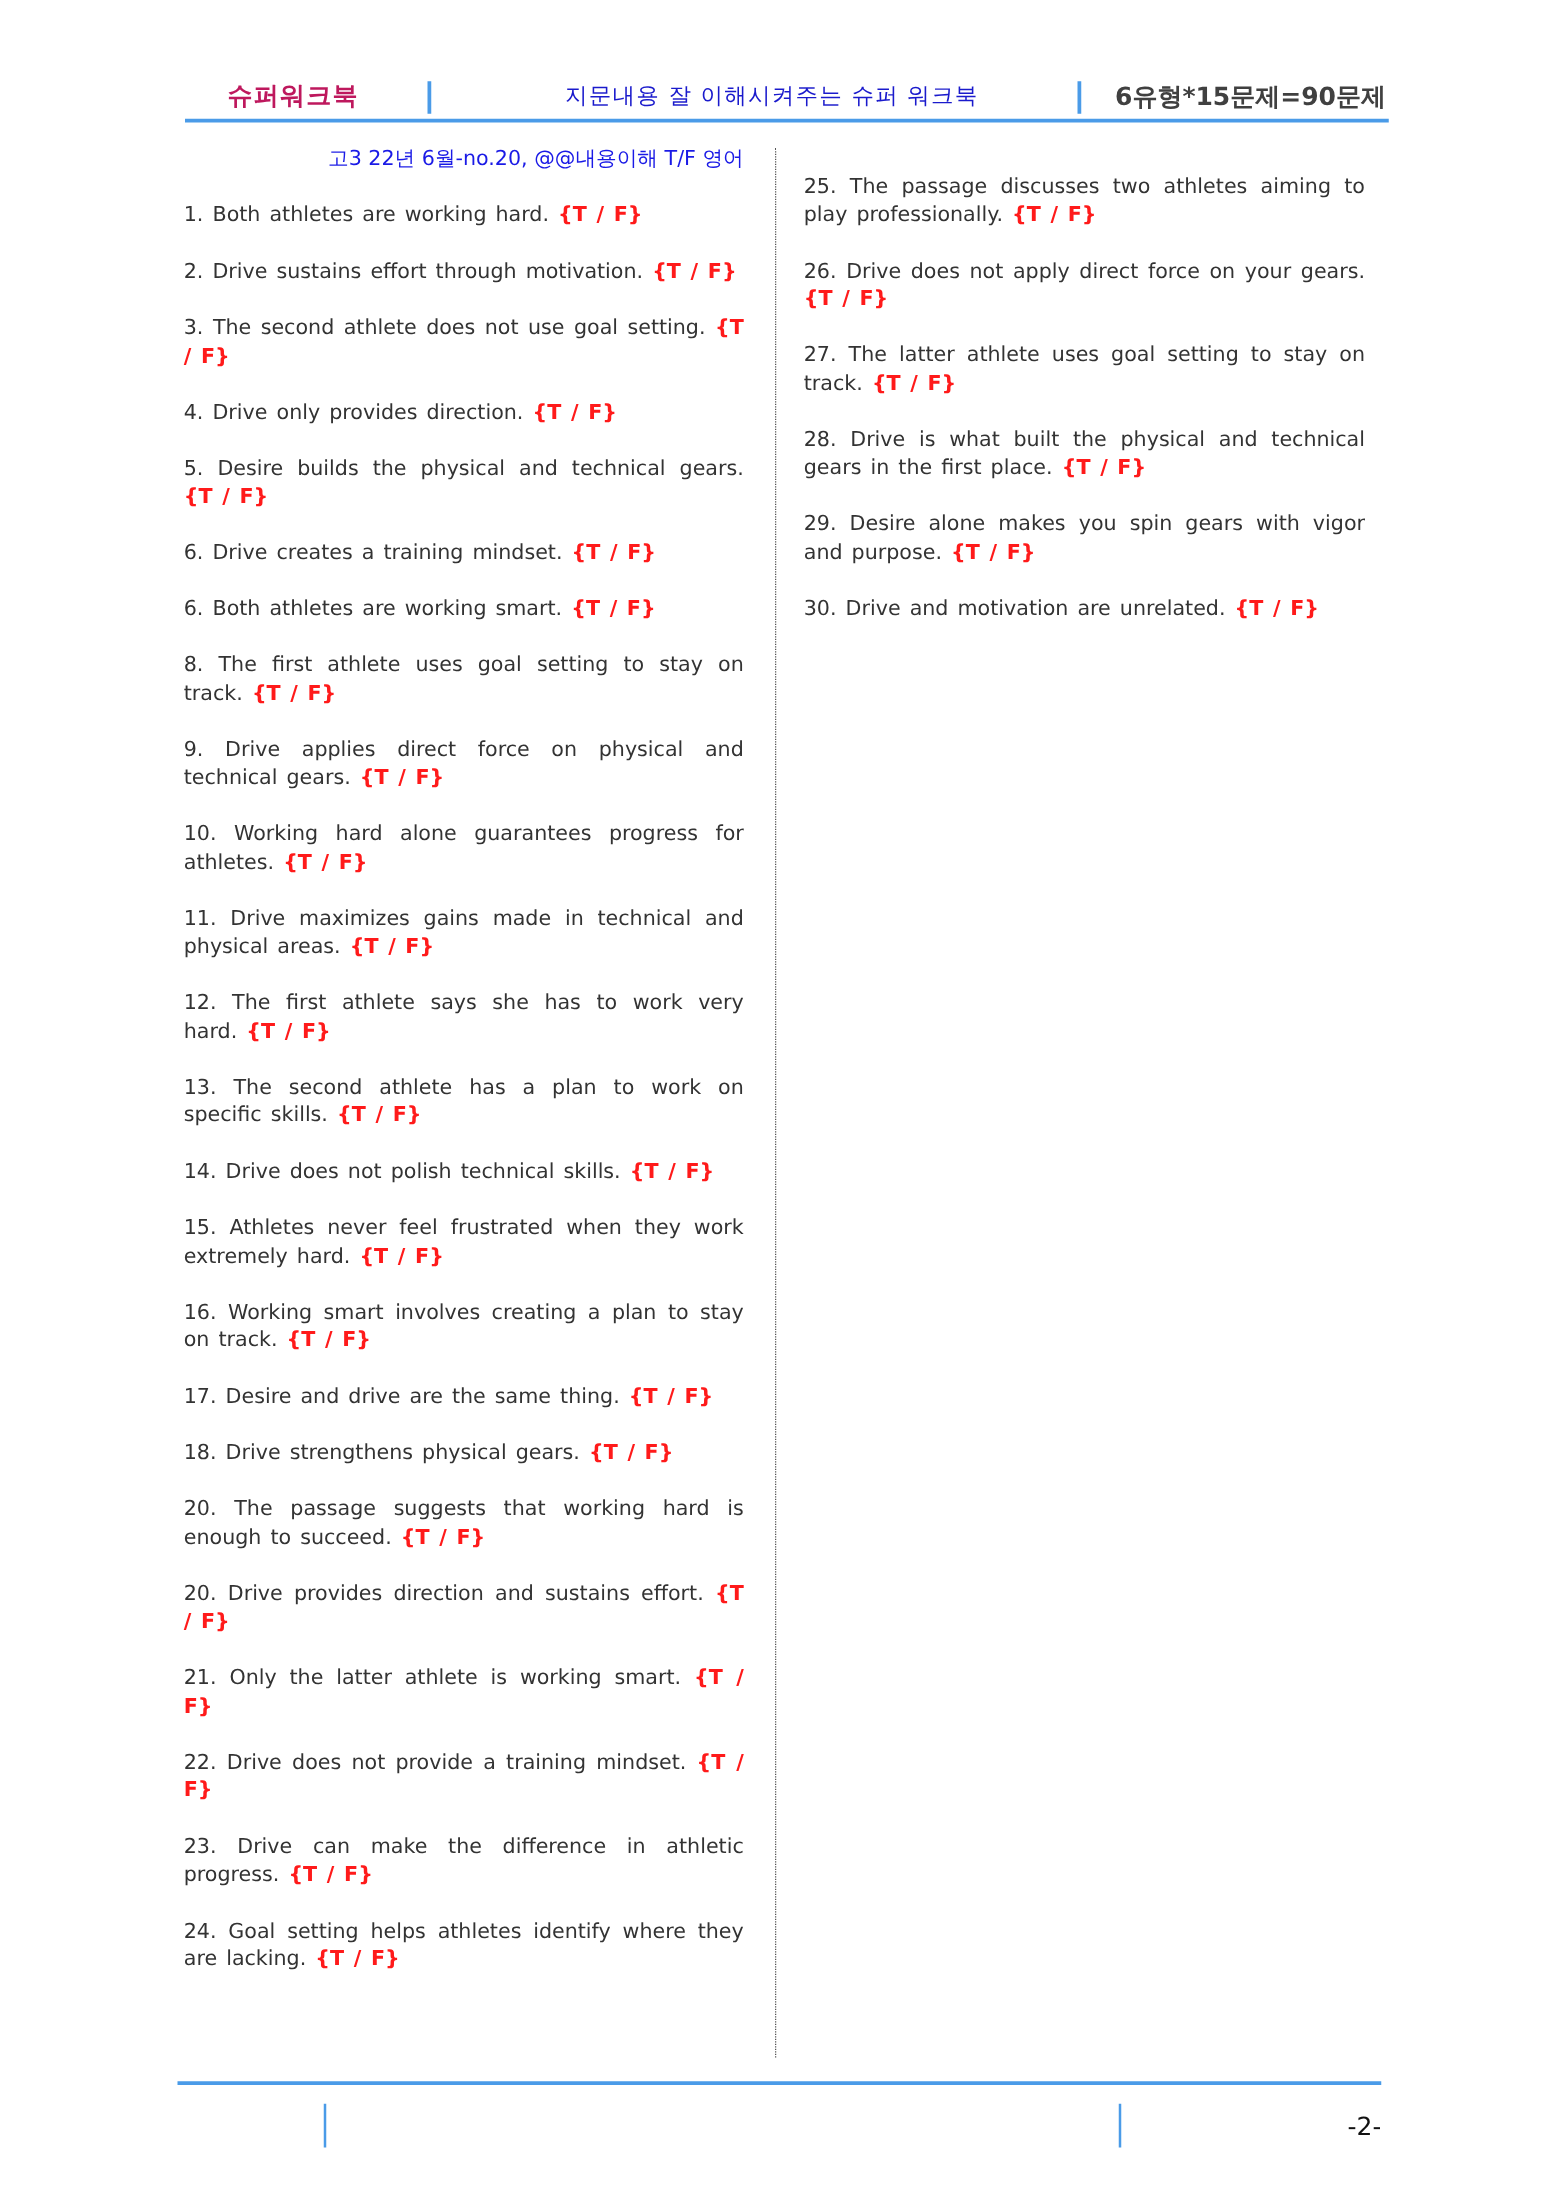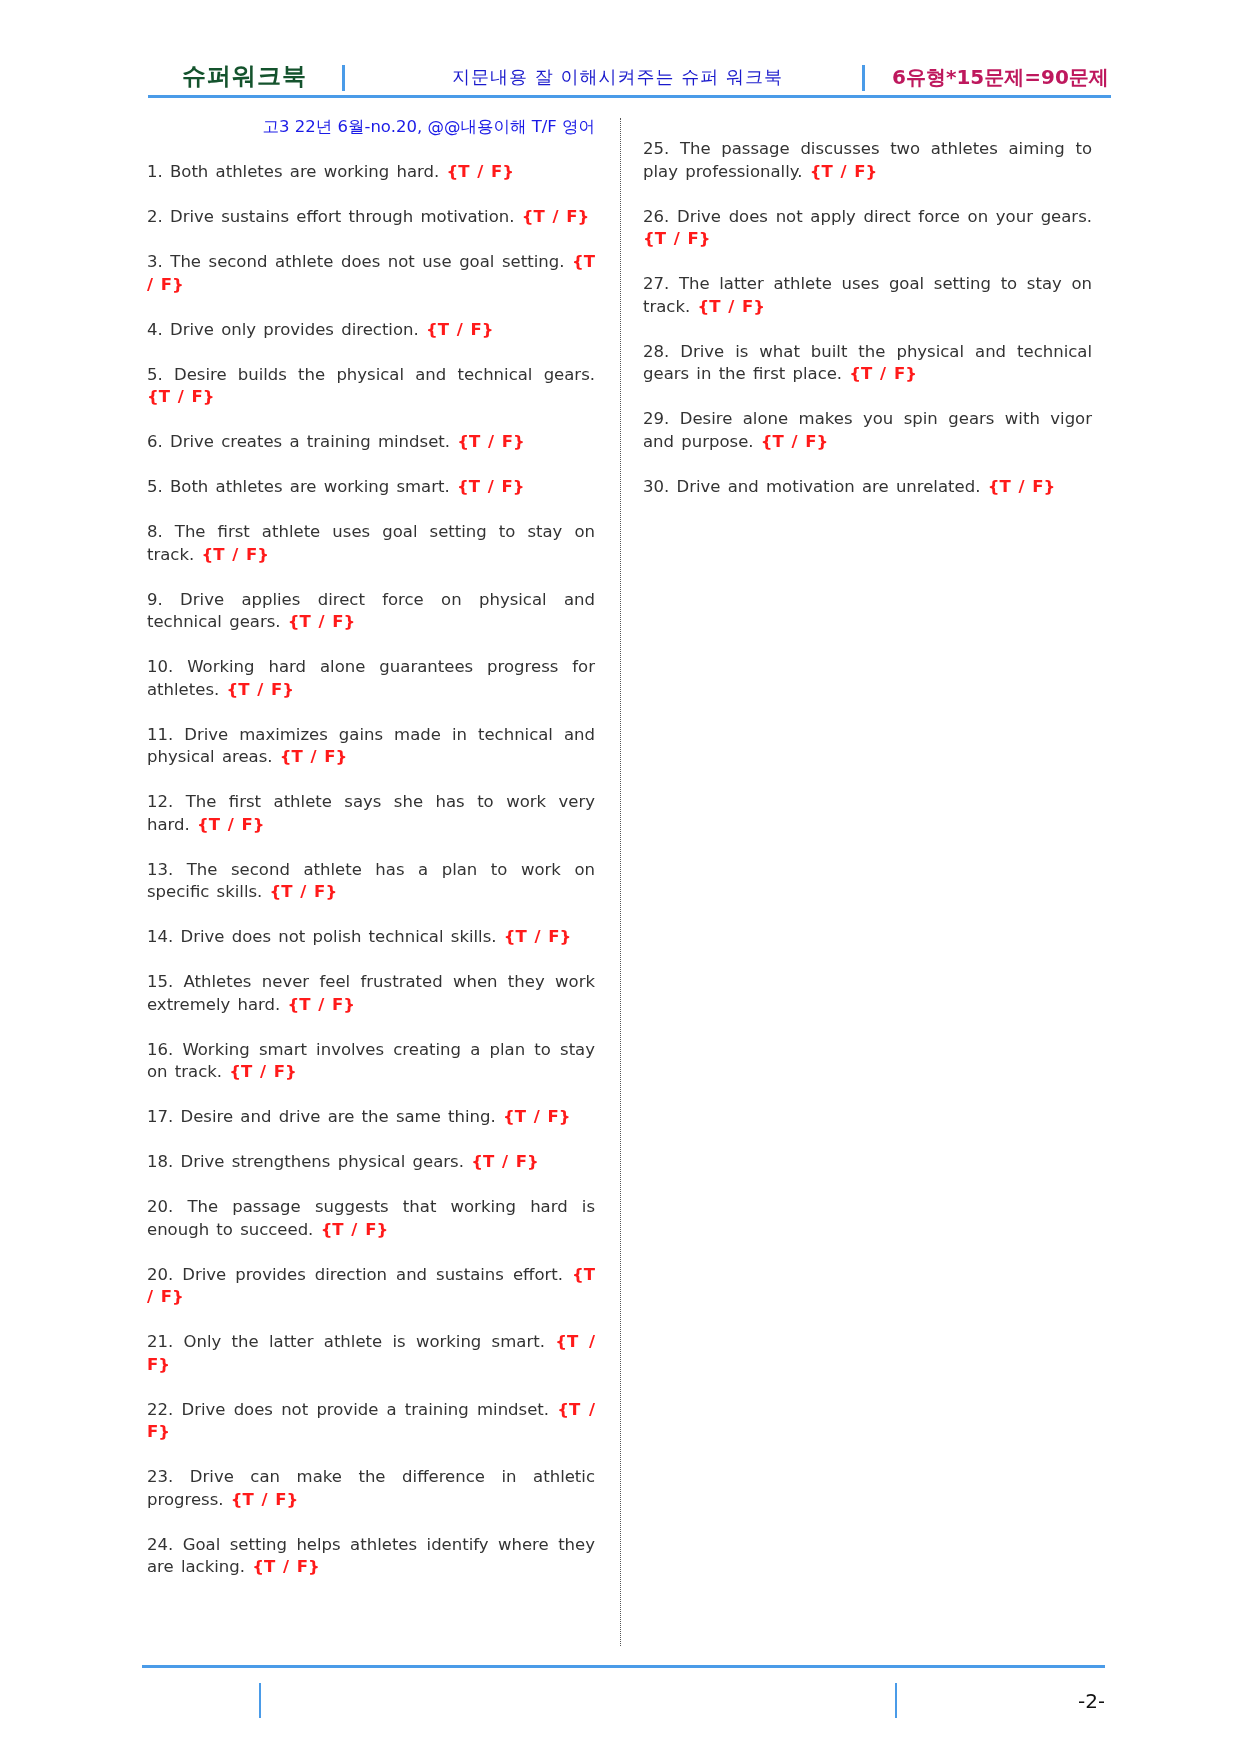--- a/index.html
+++ b/index.html
@@ -17,23 +17,23 @@
     .header {
       position: absolute;
       left: 0; top: 0;
       width: 1240px;
       height: 100px;
     }
     .hdr-title {
       position: absolute;
       left: 182px;
       top: 60px;
-      font-size: 24px;
+      font-size: 20px;
       font-weight: bold;
-      color: #14532d;
+      color: #be185d;
       letter-spacing: 1px;
       line-height: 32px;
       white-space: nowrap;
     }
     .hdr-bar {
       position: absolute;
       width: 3px;
       height: 26px;
       top: 65px;
       background: #4a9be8;
@@ -47,21 +47,21 @@
       letter-spacing: 1px;
       line-height: 22px;
       white-space: nowrap;
     }
     .hdr-right {
       position: absolute;
       left: 892px;
       top: 62px;
       font-size: 20px;
       font-weight: bold;
-      color: #be185d;
+      color: #404040;
       line-height: 30px;
       white-space: nowrap;
     }
     .hdr-rule {
       position: absolute;
       left: 148px;
       top: 95px;
       width: 963px;
       height: 3px;
       background: #4a9be8;
@@ -145,21 +145,21 @@
   <div class="meta">
     <div>고3 22년 6월-no.20, @@내용이해 T/F 영어</div>
   </div>
 
   <div class="item"><span>1. Both athletes are working hard.</span> <span class="tf">{T / F}</span></div>
   <div class="item"><span>2. Drive sustains effort through motivation.</span> <span class="tf">{T / F}</span></div>
   <div class="item"><span>3. The second athlete does not use goal setting.</span> <span class="tf">{T / F}</span></div>
   <div class="item"><span>4. Drive only provides direction.</span> <span class="tf">{T / F}</span></div>
   <div class="item"><span>5. Desire builds the physical and technical gears.</span> <span class="tf">{T / F}</span></div>
   <div class="item"><span>6. Drive creates a training mindset.</span> <span class="tf">{T / F}</span></div>
-  <div class="item"><span>5. Both athletes are working smart.</span> <span class="tf">{T / F}</span></div>
+  <div class="item"><span>6. Both athletes are working smart.</span> <span class="tf">{T / F}</span></div>
   <div class="item"><span>8. The first athlete uses goal setting to stay on track.</span> <span class="tf">{T / F}</span></div>
   <div class="item"><span>9. Drive applies direct force on physical and technical gears.</span> <span class="tf">{T / F}</span></div>
   <div class="item"><span>10. Working hard alone guarantees progress for athletes.</span> <span class="tf">{T / F}</span></div>
   <div class="item"><span>11. Drive maximizes gains made in technical and physical areas.</span> <span class="tf">{T / F}</span></div>
   <div class="item"><span>12. The first athlete says she has to work very hard.</span> <span class="tf">{T / F}</span></div>
   <div class="item"><span>13. The second athlete has a plan to work on specific skills.</span> <span class="tf">{T / F}</span></div>
   <div class="item"><span>14. Drive does not polish technical skills.</span> <span class="tf">{T / F}</span></div>
   <div class="item"><span>15. Athletes never feel frustrated when they work extremely hard.</span> <span class="tf">{T / F}</span></div>
   <div class="item"><span>16. Working smart involves creating a plan to stay on track.</span> <span class="tf">{T / F}</span></div>
   <div class="item"><span>17. Desire and drive are the same thing.</span> <span class="tf">{T / F}</span></div>

